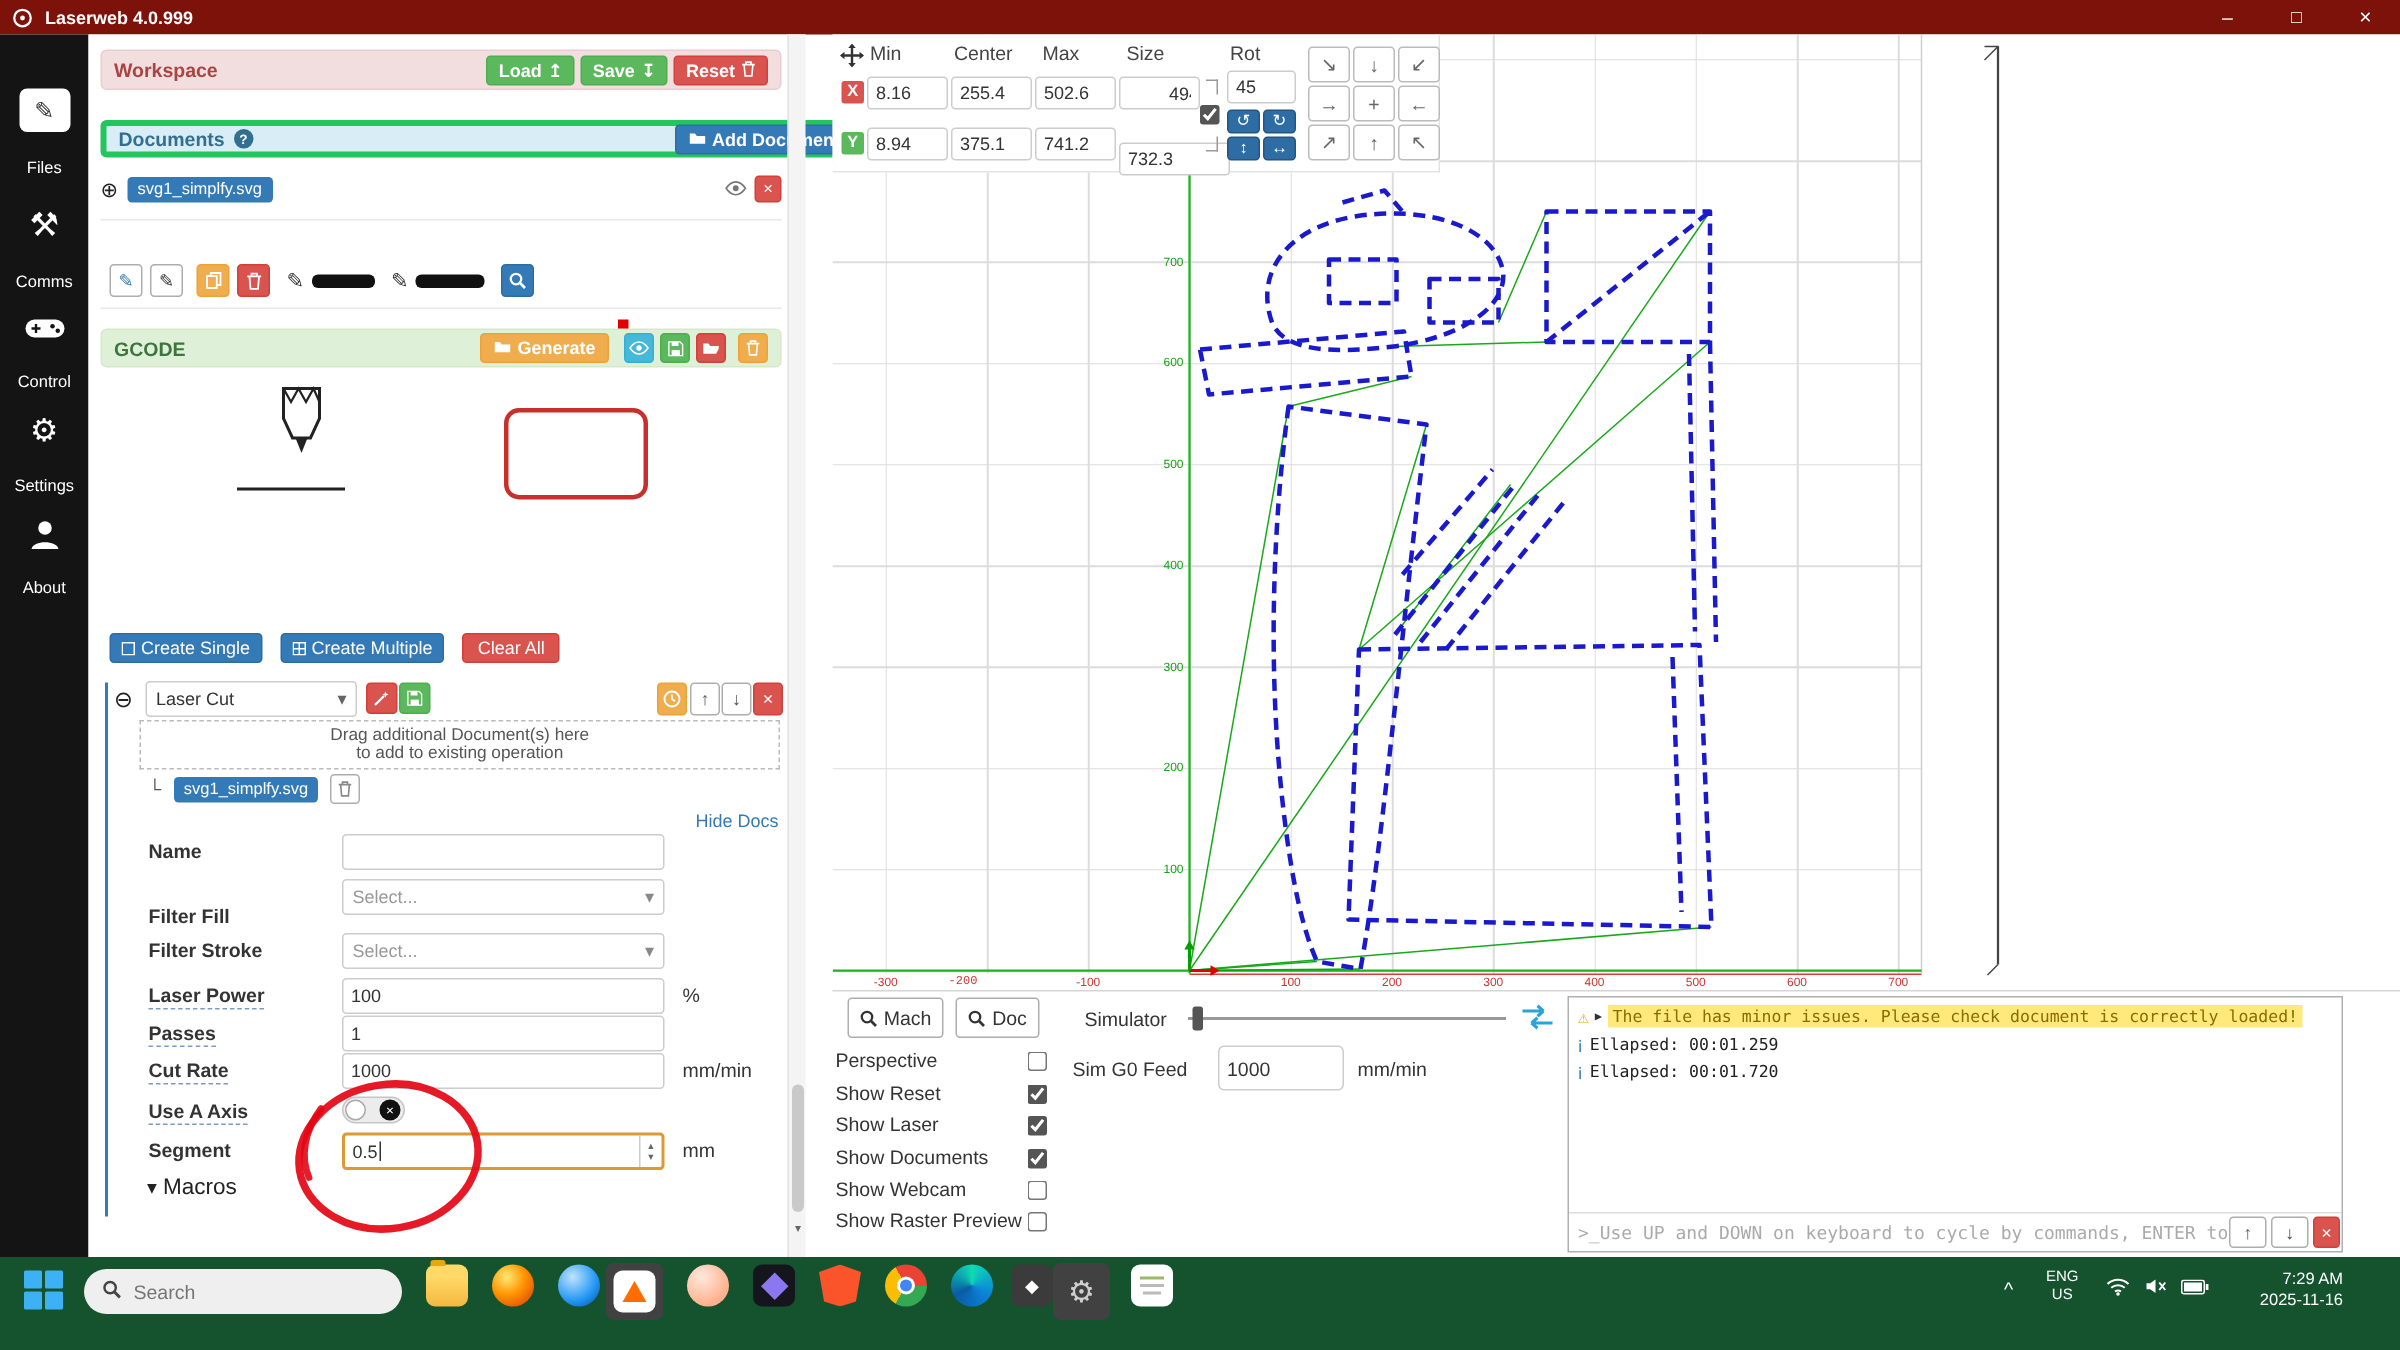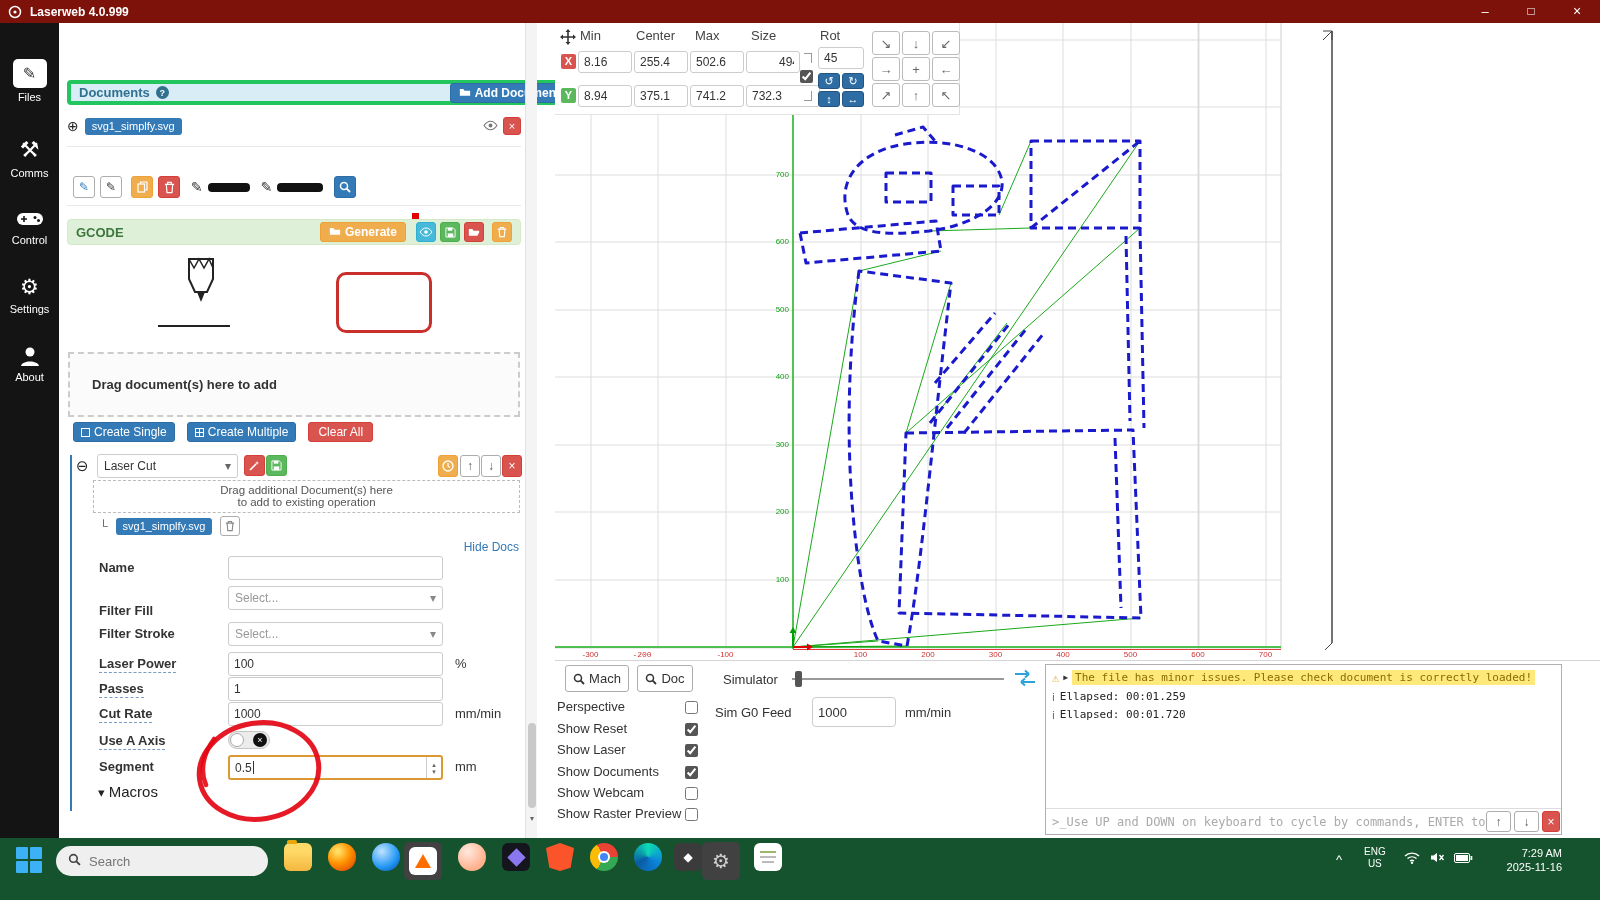--- a/index.html
+++ b/index.html
@@ -25,21 +25,21 @@
 .grid{position:absolute;left:0;top:0;width:726px;height:626px;
  background-image:repeating-linear-gradient(to right,#dcdcdc 0 1px,transparent 1px 67.5px),
  repeating-linear-gradient(to bottom,#dcdcdc 0 1px,transparent 1px 67.5px);
  background-position:35.5px 16.5px}
 .anchor-btn{position:absolute;width:28px;height:24px;background:#fff;border:1px solid #bbb;border-radius:3px;color:#666;font-size:13px;display:flex;align-items:center;justify-content:center}
 .opt-lbl{position:absolute;font-size:13px;color:#333;white-space:nowrap}
 .opt-cb{position:absolute;width:13px;height:13px;accent-color:#555}
 .mono{font-family:"DejaVu Sans Mono","Liberation Mono",monospace}
 input[type=checkbox]{accent-color:#555}
 .sidebar-item{position:absolute;left:0;width:59px;text-align:center;color:#fff}
-.sidebar-item .cap{font-size:11px;margin-top:3px}
+.sidebar-item .cap{font-size:11px;margin-top:18px}
 .tico{width:28px;height:28px;border-radius:6px;position:absolute;top:5px}
 </style>
 </head>
 <body>
 
 <div class="abs" style="left:0;top:0;width:1600px;height:23px;background:#7d120a;display:flex;align-items:center;color:#fff">
   <span style="margin:0 8px 0 8px;display:inline-flex">
     <svg width="14" height="14">
         <circle cx="7" cy="7" r="5.5" fill="none" stroke="#fff" stroke-width="1.5"></circle>
         <circle cx="7" cy="7" r="1.6" fill="#fff"></circle>
@@ -83,20 +83,39 @@
           <circle cx="11" cy="7" r="4.5" fill="#fff"></circle>
           <path d="M2 21c1-6 17-6 18 0z" fill="#fff"></path>
         </svg>
     </div>
     <div class="cap">About</div>
   </div>
 </div>
 
 <div class="abs" style="left:59px;top:23px;width:478px;height:815px;background:#fff">
 
+  <div class="shead abs" style="left:8px;top:10px;width:454px;height:27px;background:#f2dede;border:1px solid #ebccd1;color:#a94442">
+    <span>Workspace</span>
+    <span style="margin-left:auto;display:flex;gap:4px">
+      <span class="btn b-green" style="height:20px;padding:0 7px">
+          <span>Load</span>
+          <span>↥</span>
+        </span>
+      <span class="btn b-green" style="height:20px;padding:0 7px">
+          <span>Save</span>
+          <span>↧</span>
+        </span>
+      <span class="btn b-red" style="height:20px;padding:0 7px">
+          <span>Reset</span>
+          <span><svg width="10" height="12" viewBox="0 0 12 14">
+              <path d="M1 3.5h10M4 3.5v-2h4v2M2.5 3.5l.8 9h5.4l.8-9" fill="none" stroke="#fff" stroke-width="1.3"></path>
+            </svg></span>
+        </span>
+    </span>
+  </div>
 
   <div class="shead abs" style="left:8px;top:57px;width:514px;height:25px;background:#d9edf7;border:4px solid #22c55e;color:#31708f">
     <span>Documents</span>
     <span style="width:13px;height:13px;border-radius:50%;background:#31708f;color:#fff;font-size:9px;display:inline-flex;align-items:center;justify-content:center;font-weight:bold">?</span>
     <span class="btn b-blue" style="margin-left:auto;height:20px;padding:0 8px">
       <span><svg width="12" height="10" viewBox="0 0 14 11">
             <path d="M1 2h4l1.5 2H13v6H1z" fill="#fff"></path>
           </svg></span>
       <span>Add Document</span>
     </span>
@@ -185,23 +204,20 @@
       <svg width="52" height="66" viewBox="0 0 52 66">
         <path d="M14 4h24v20l-6 13h-12l-6-13z" fill="none" stroke="#222" stroke-width="2"></path>
         <path d="M14 4l5 9 5-9 5 9 5-9 4 9" fill="none" stroke="#222" stroke-width="1.5"></path>
         <path d="M22 37h8l-4 10z" fill="#222"></path>
       </svg>
     </span>
     <span class="abs" style="left:91px;top:74px;width:72px;height:2px;background:#222"></span>
     <span class="abs" style="left:269px;top:21px;width:96px;height:61px;border:3px solid #c9302c;border-radius:10px"></span>
   </div>
 
-  <div class="abs" style="left:9px;top:329px;width:452px;height:65px;border:2px dashed #ccc;background:#fbfbfb;display:flex;align-items:center">
-    <span class="lbl" style="margin-left:22px">Drag document(s) here to add</span>
-  </div>
 
   <div class="abs" style="left:14px;top:399px;display:flex;gap:12px">
     <span class="btn b-blue" style="height:20px;padding:0 7px">
         <svg width="9" height="9">
           <rect x="0.5" y="0.5" width="8" height="8" fill="none" stroke="#fff"></rect>
         </svg>
         <span>Create Single</span>
       </span>
     <span class="btn b-blue" style="height:20px;padding:0 7px">
         <svg width="9" height="9">
@@ -387,21 +403,21 @@
     <span class="abs" style="left:6px;top:31px;width:15px;height:15px;background:#d9534f;color:#fff;font-size:11px;font-weight:bold;text-align:center;line-height:15px;border-radius:2px">X</span>
     <input class="inp abs" style="left: 23px; top: 28px; width: 54px; height: 22px;" value="8.16">
     <input class="inp abs" style="left: 79px; top: 28px; width: 54px; height: 22px;" value="255.4">
     <input class="inp abs" style="left: 135px; top: 28px; width: 54px; height: 22px;" value="502.6">
     <input class="inp abs" style="left: 191px; top: 28px; width: 54px; height: 22px; padding-left: 32px;" value="494.5">
 
     <span class="abs" style="left:6px;top:65px;width:15px;height:15px;background:#5cb85c;color:#fff;font-size:11px;font-weight:bold;text-align:center;line-height:15px;border-radius:2px">Y</span>
     <input class="inp abs" style="left: 23px; top: 62px; width: 54px; height: 22px;" value="8.94">
     <input class="inp abs" style="left: 79px; top: 62px; width: 54px; height: 22px;" value="375.1">
     <input class="inp abs" style="left: 135px; top: 62px; width: 54px; height: 22px;" value="741.2">
-    <input class="inp abs" style="left: 191px; top: 62px; width: 74px; height: 22px;" value="732.3">
+    <input class="inp abs" style="left: 191px; top: 72px; width: 74px; height: 22px;" value="732.3">
 
     <span class="abs" style="left:249px;top:30px;width:8px;height:10px;border-top:1px solid #999;border-right:1px solid #999"></span>
     <input type="checkbox" class="abs" style="left: 245px; top: 47px; width: 13px; height: 13px;" checked="">
     <span class="abs" style="left:249px;top:68px;width:8px;height:10px;border-bottom:1px solid #999;border-right:1px solid #999"></span>
 
     <input class="inp abs" style="left: 263px; top: 24px; width: 46px; height: 22px;" value="45">
     <span class="btn b-dkblue abs" style="left:263px;top:50px;width:22px;height:16px;font-size:11px">↺</span>
     <span class="btn b-dkblue abs" style="left:287px;top:50px;width:22px;height:16px;font-size:11px">↻</span>
     <span class="btn b-dkblue abs" style="left:263px;top:68px;width:22px;height:16px;font-size:11px">↕</span>
     <span class="btn b-dkblue abs" style="left:287px;top:68px;width:22px;height:16px;font-size:11px">↔</span>

